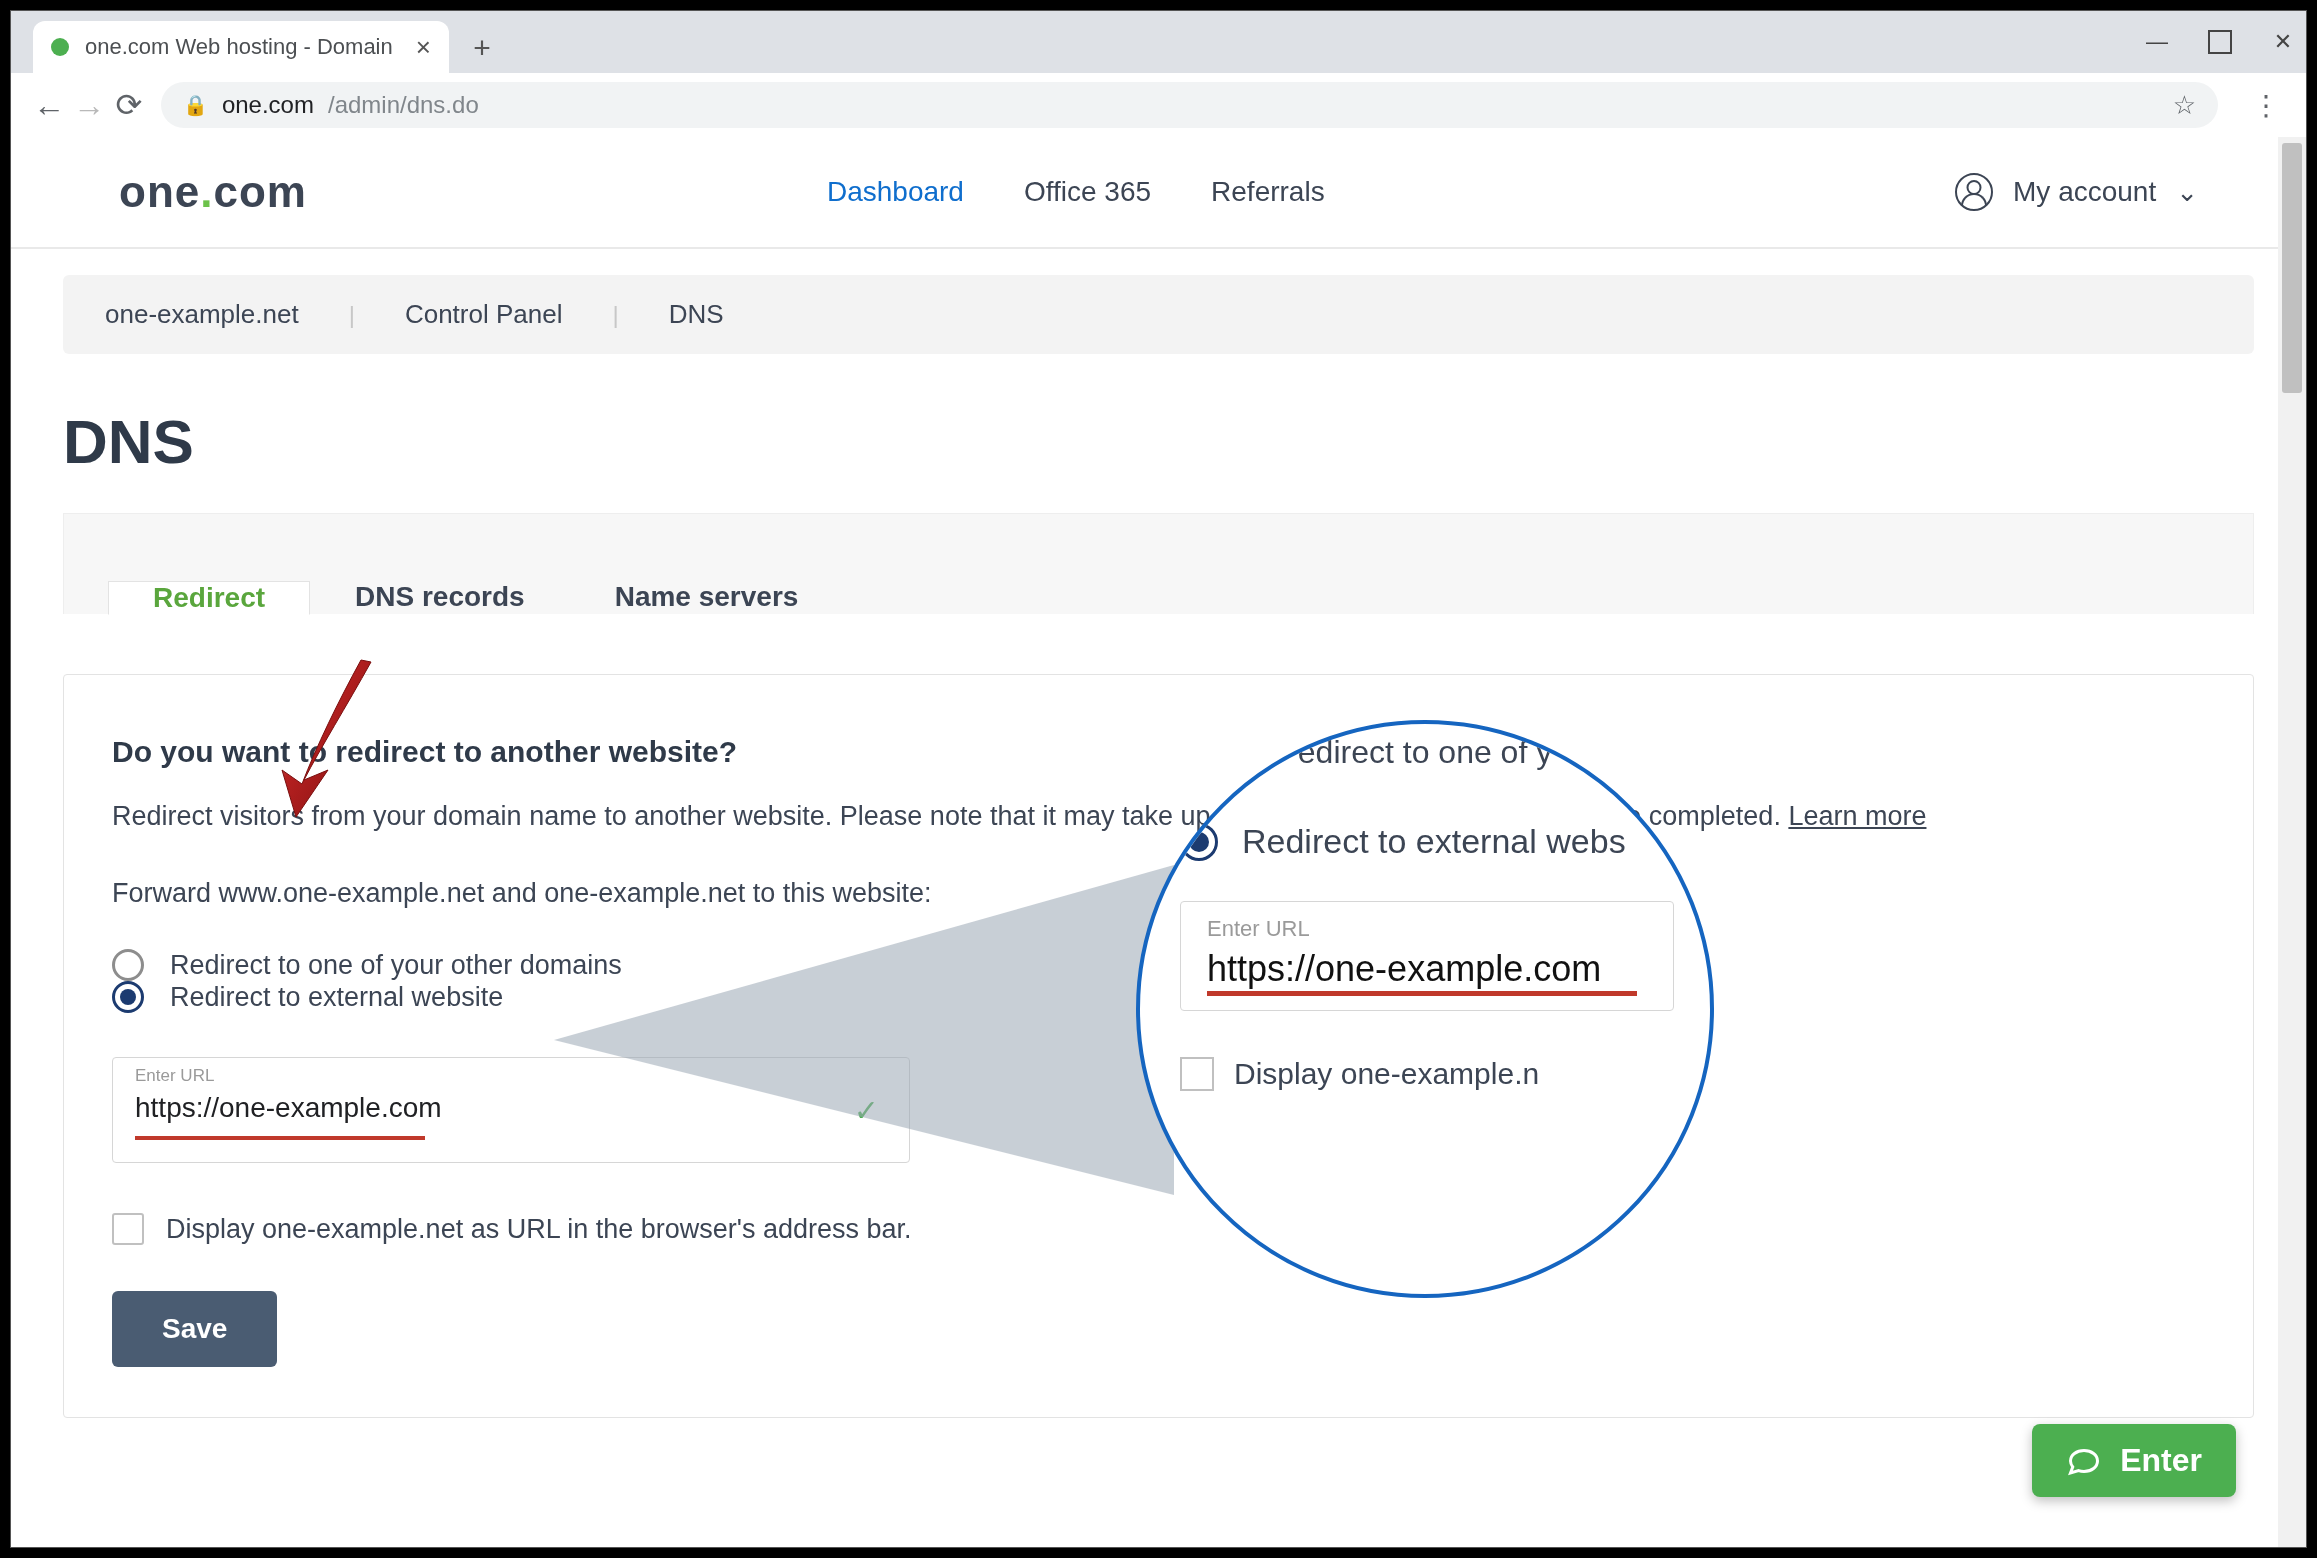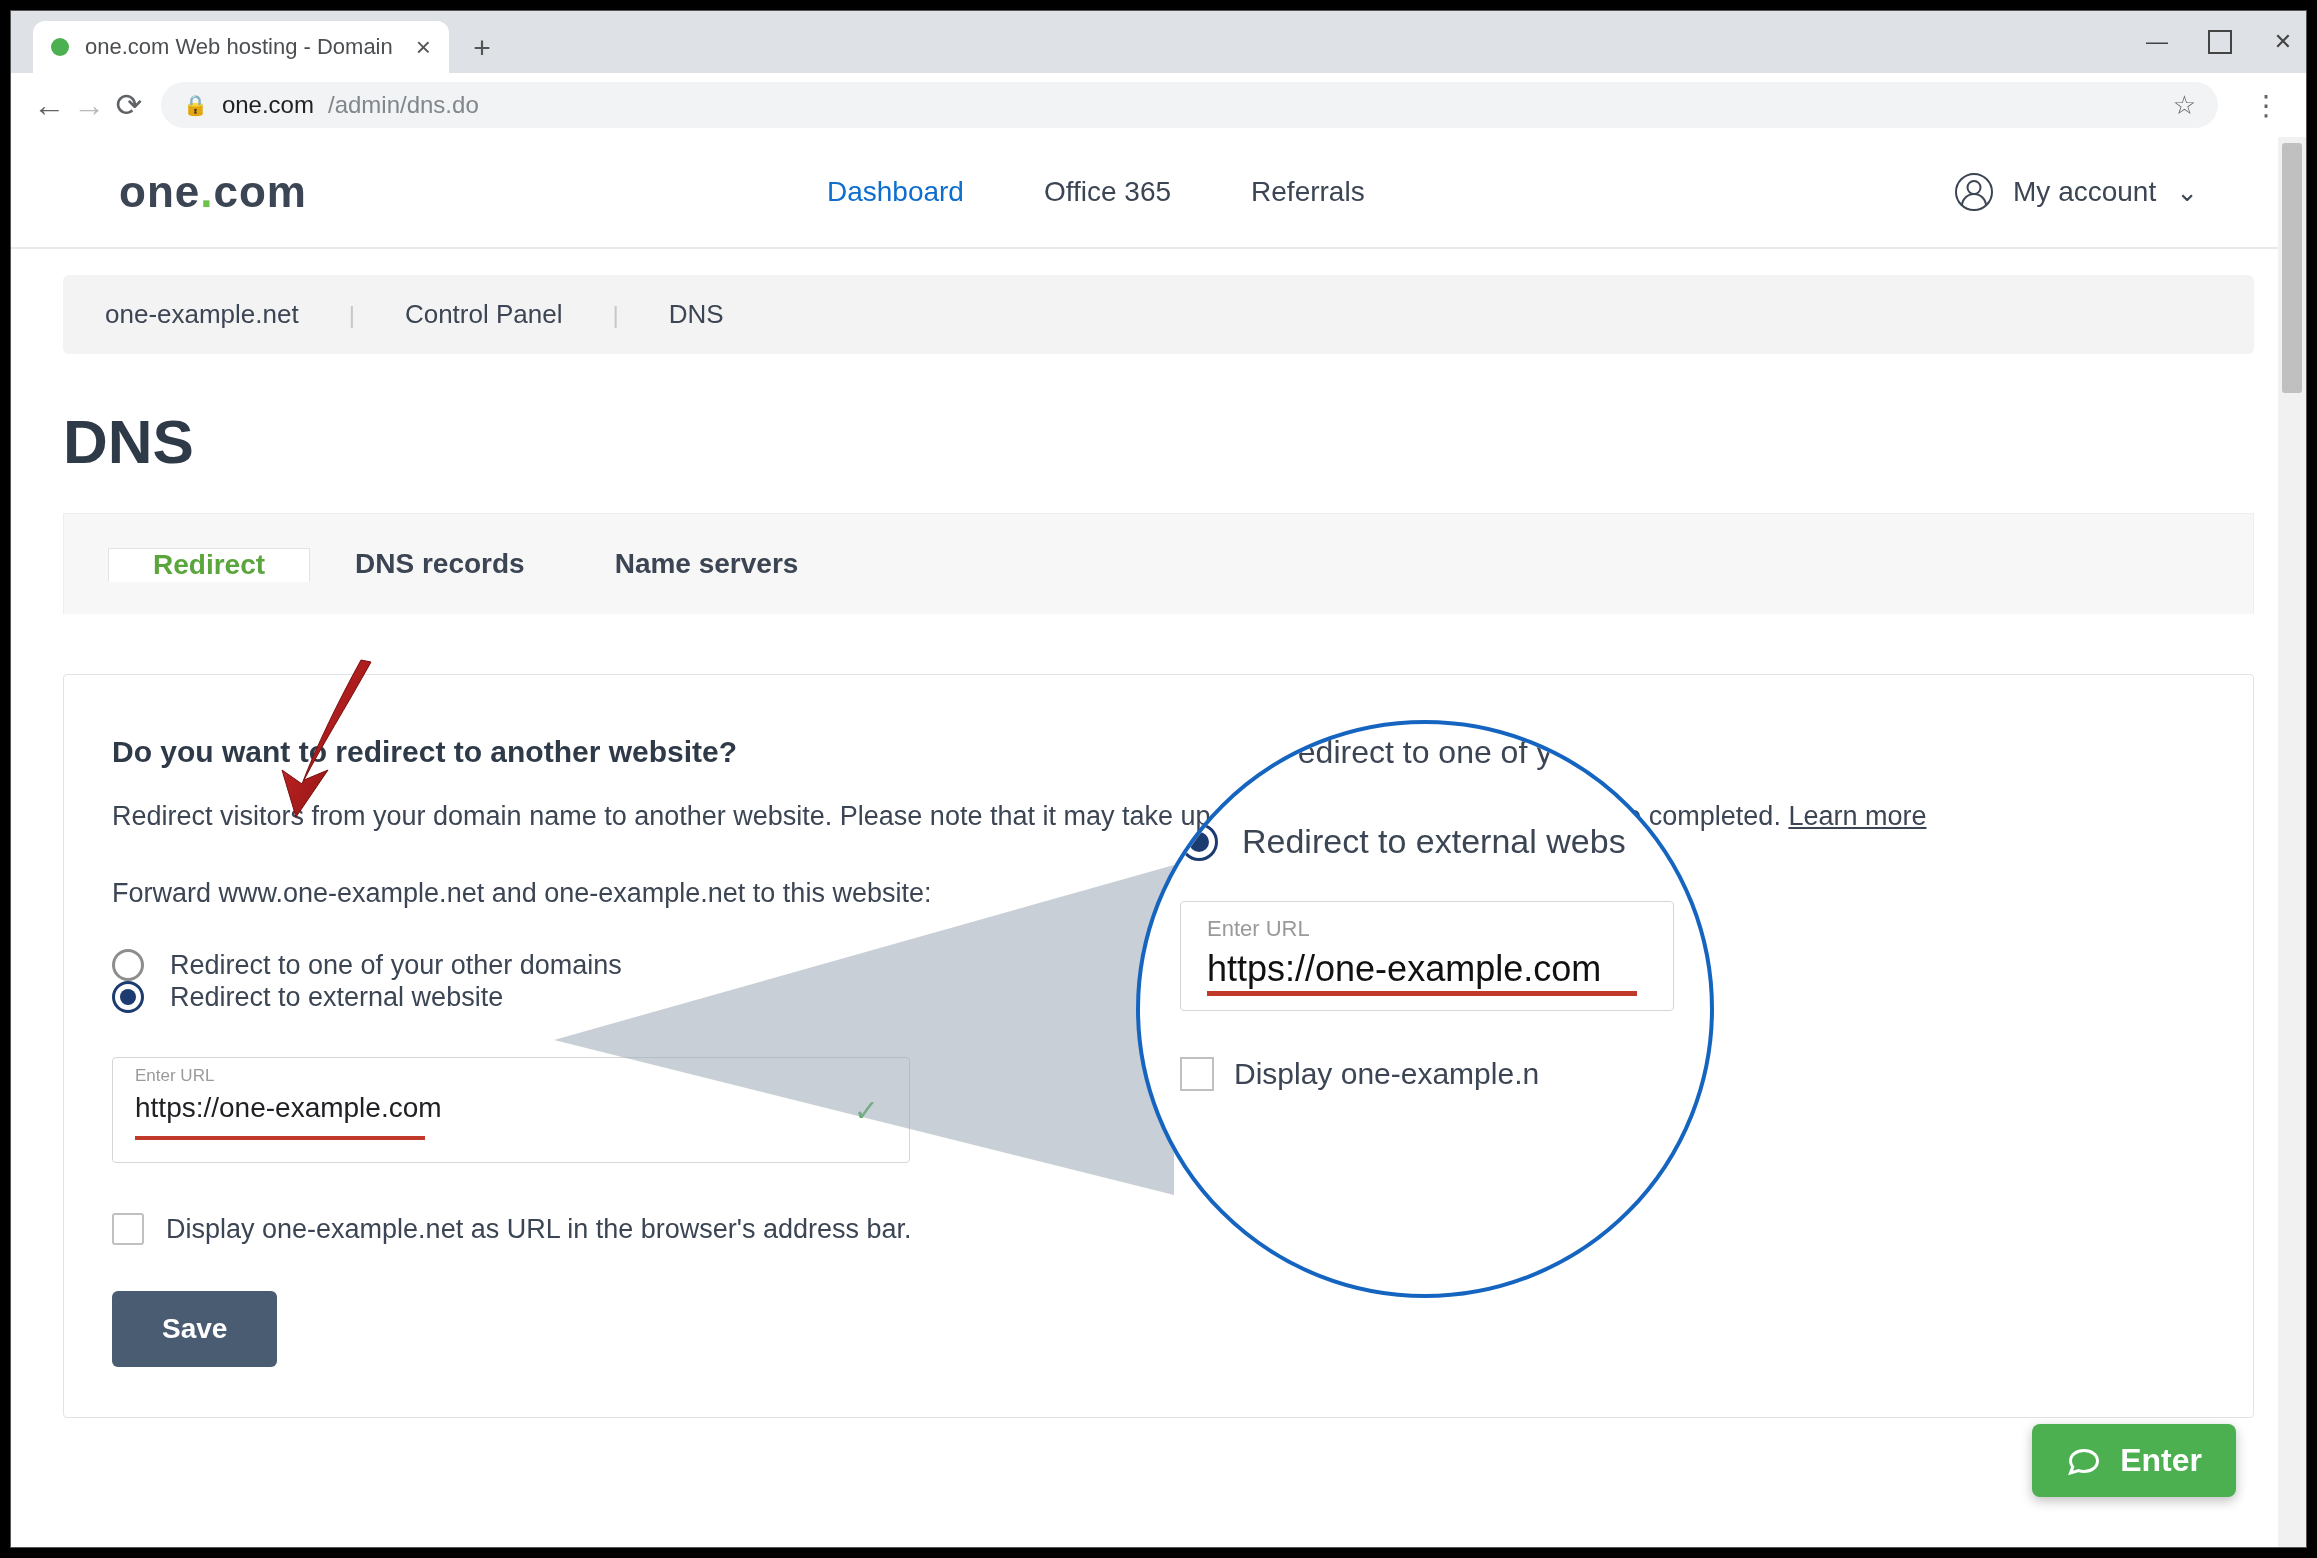--- a/index.html
+++ b/index.html
@@ -25,35 +25,35 @@
   .star{font-size:26px;color:#5f6368;margin-left:auto}
   .menu3{font-size:28px;color:#5f6368;margin-left:22px;margin-right:8px}
 
   .viewport{position:absolute;top:126px;left:0;right:0;bottom:0;background:#fff;overflow:hidden}
   .vscroll{position:absolute;right:0;top:0;bottom:0;width:28px;background:#f1f1f1}
   .vthumb{position:absolute;right:4px;top:6px;width:20px;height:250px;background:#c0c0c0;border-radius:3px}
 
   .topnav{height:110px;border-bottom:2px solid #e9e9e9;display:flex;align-items:center;padding:0 108px 0 108px}
   .logo{font-family:Arial;font-size:44px;font-weight:700;letter-spacing:1px;color:#3c4554}
   .logo .dot{color:#6cc24a}
-  .navlinks{display:flex;gap:80px;margin-left:520px;font-size:28px}
+  .navlinks{display:flex;gap:60px;margin-left:520px;font-size:28px}
   .navlinks a{text-decoration:none;color:#3c4554}
   .navlinks a.active{color:#0f6ecd}
   .acct{margin-left:auto;display:flex;align-items:center;gap:20px;font-size:28px;color:#3c4554}
   .usericon{width:34px;height:34px;border:2.5px solid #3c4554;border-radius:50%;position:relative}
   .usericon::before{content:"";position:absolute;top:5px;left:50%;width:11px;height:11px;border:2.5px solid #3c4554;border-radius:50%;transform:translateX(-50%)}
   .usericon::after{content:"";position:absolute;bottom:3px;left:50%;width:22px;height:11px;border:2.5px solid #3c4554;border-bottom:none;border-radius:14px 14px 0 0;transform:translateX(-50%)}
   .chev{font-size:26px;color:#3c4554}
 
   .content{padding:26px 52px 60px}
   .breadcrumb{background:#f3f3f3;border-radius:6px;padding:24px 42px;display:flex;gap:50px;align-items:center;font-size:26px;color:#3c4554}
   .bcsep{color:#c7c7c7;font-size:24px}
   .h1{margin:52px 0 36px;font-size:62px;font-weight:800;color:#2f3a49}
 
-  .tabsrow{display:flex;background:#f7f7f7;border:1px solid #eee;border-bottom:none;height:100px;align-items:center;padding-left:44px;position:relative}
+  .tabsrow{display:flex;background:#f7f7f7;border:1px solid #eee;border-bottom:none;height:100px;align-items:flex-end;padding-left:44px;position:relative}
   .dnstab{padding:0 44px;display:flex;align-items:center;font-size:28px;font-weight:700;color:#3c4554;border:1px solid transparent;position:relative;cursor:pointer}
   .dnstab.active{background:#fff;color:#5aa63d;border:1px solid #e3e3e3;border-bottom:1px solid #fff;margin-bottom:-1px}
 
   .arrow{position:absolute;left:265px;top:515px;z-index:5}
 
   .panel{border:1px solid #e3e3e3;border-radius:4px;padding:60px 48px 50px;margin-top:60px;position:relative}
   .q{font-size:30px;font-weight:700;color:#2f3a49;margin-bottom:32px}
   .desc{font-size:27px;color:#3c4554;margin-bottom:46px}
   .desc a{color:#3c4554;text-decoration:underline}
   .forward{font-size:27px;color:#3c4554;margin-bottom:40px}

